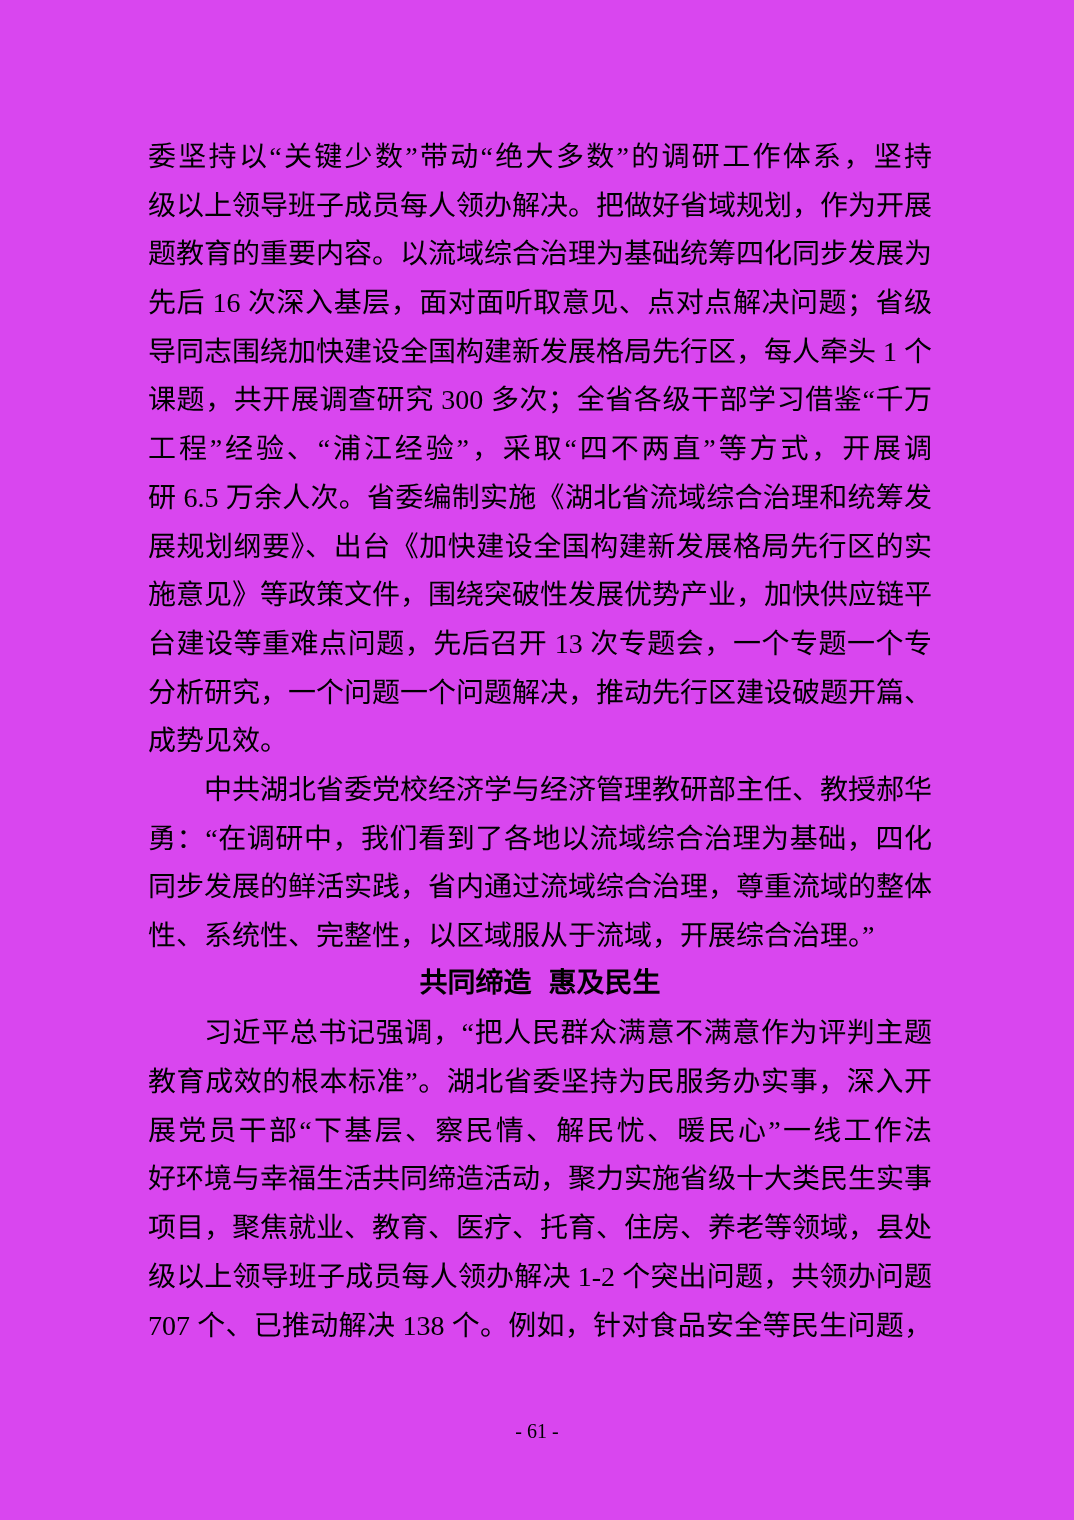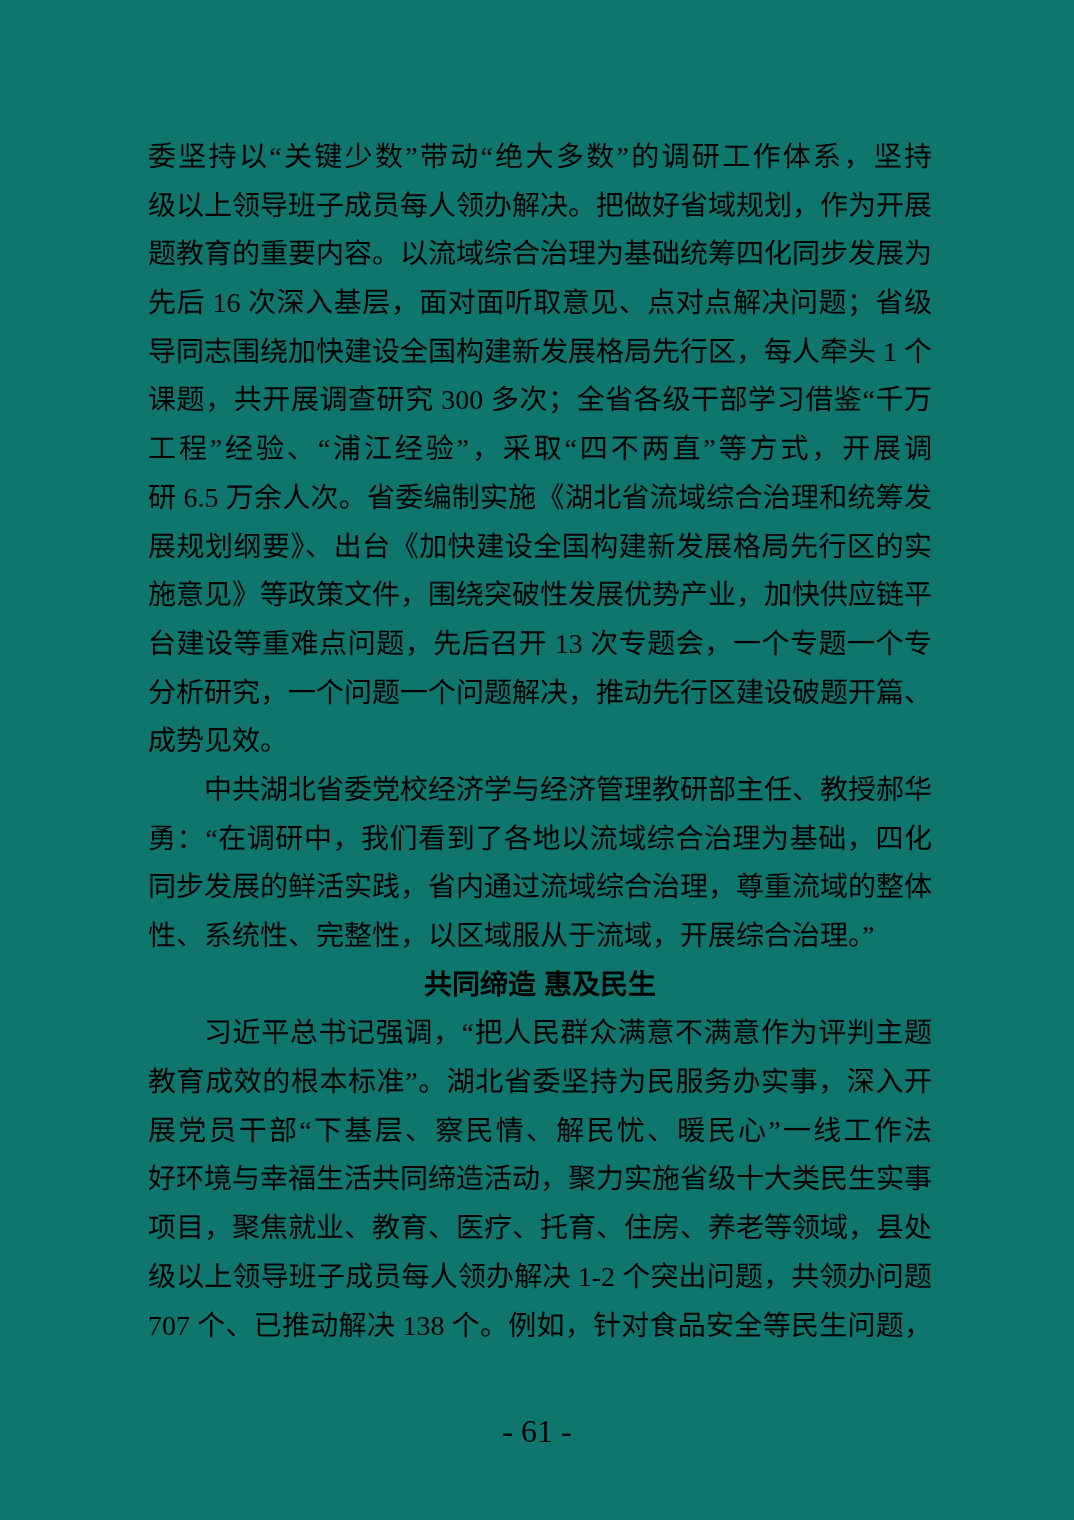--- a/index.html
+++ b/index.html
@@ -4,21 +4,21 @@
 <style>
   html, body {
     margin: 0;
     padding: 0;
     background: #ffffff;
   }
   .page {
     position: relative;
     width: 1074px;
     height: 1520px;
-    background: #0f766e;
+    background: #d946ef;
     color: #000000;
     font-family: "Liberation Serif", "DejaVu Serif", serif;
     overflow: hidden;
   }
   .content {
     position: absolute;
     left: 148px;
     top: 133px;
     width: 784px;
     font-size: 28px;
@@ -34,31 +34,31 @@
   .line.last {
     text-align-last: left;
   }
   .line.indent {
     text-indent: 2em;
   }
   .line.heading {
     text-align: left;
     text-align-last: center;
     font-weight: bold;
-    font-family: Liberation Sans, sans-serif;
+    font-family: Liberation Mono, monospace;
   }
   .footer {
     position: absolute;
     left: 0;
     right: 0;
     top: 1410px;
     height: 42px;
     line-height: 42px;
     text-align: center;
-    font-size: 32px;
+    font-size: 20px;
     color: #000000;
   }
 </style>
 </head>
 <body>
 
 <div class="page">
   <main class="content">
       <div class="line">委坚持以“关键少数”带动“绝大多数”的调研工作体系，坚持</div>
       <div class="line">级以上领导班子成员每人领办解决。把做好省域规划，作为开展主</div>

